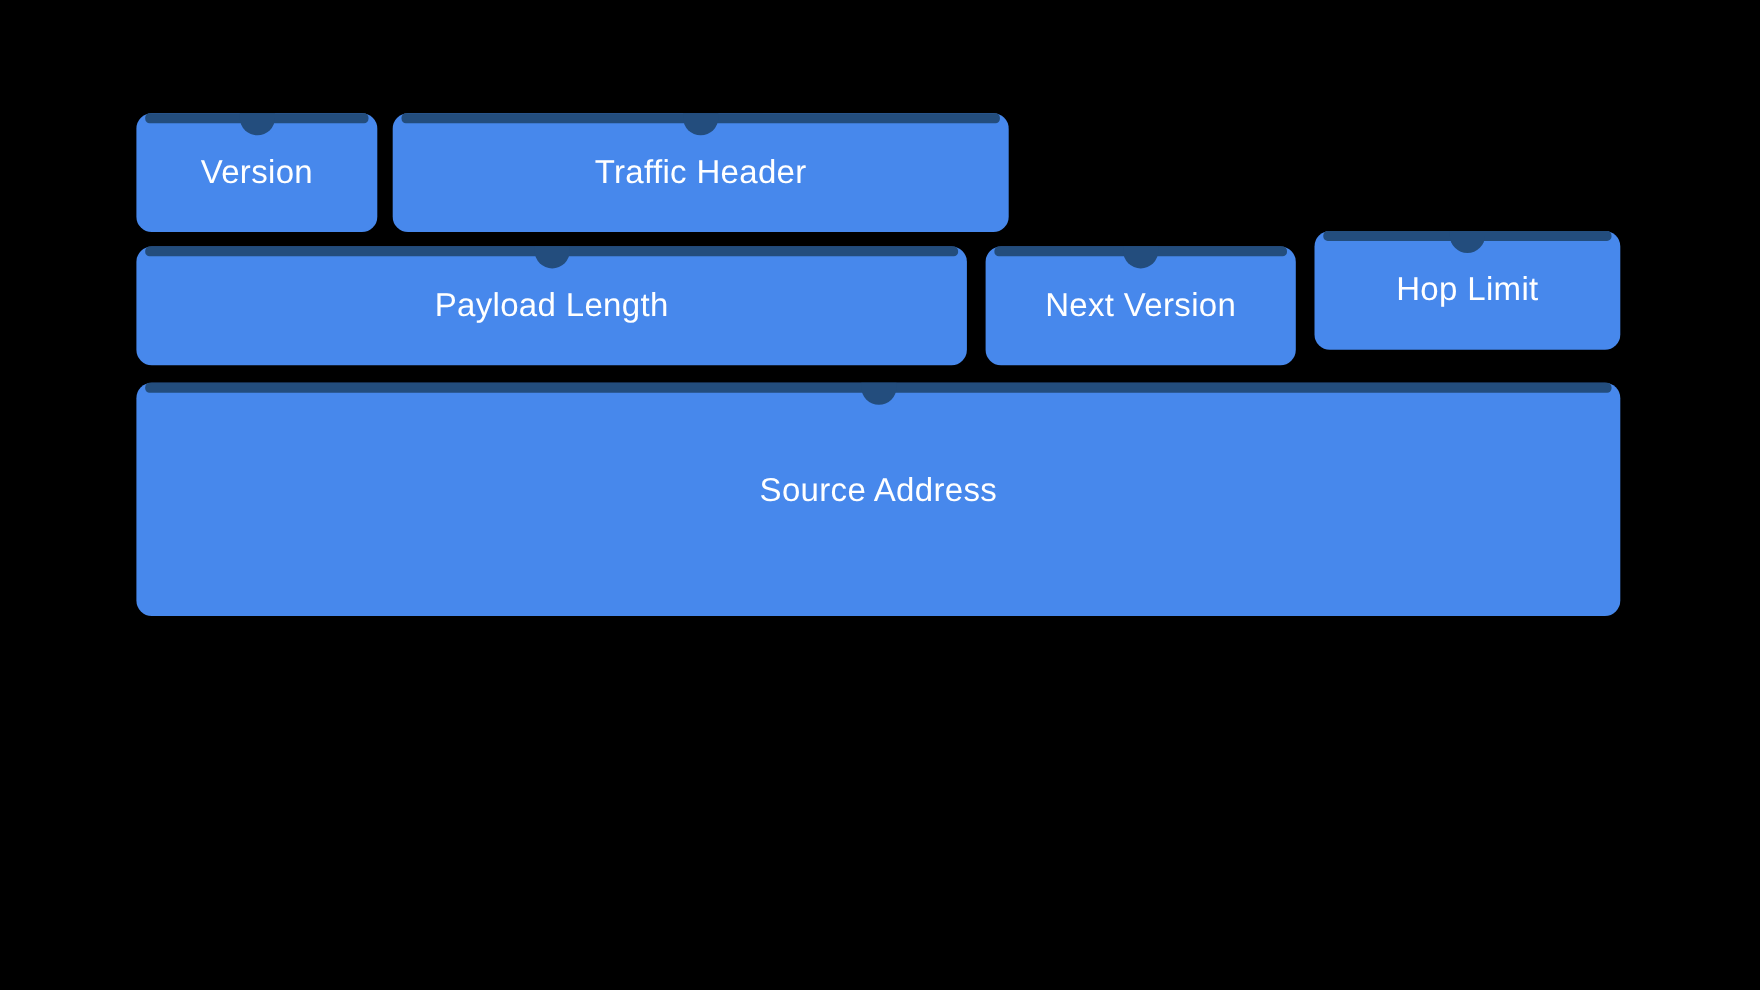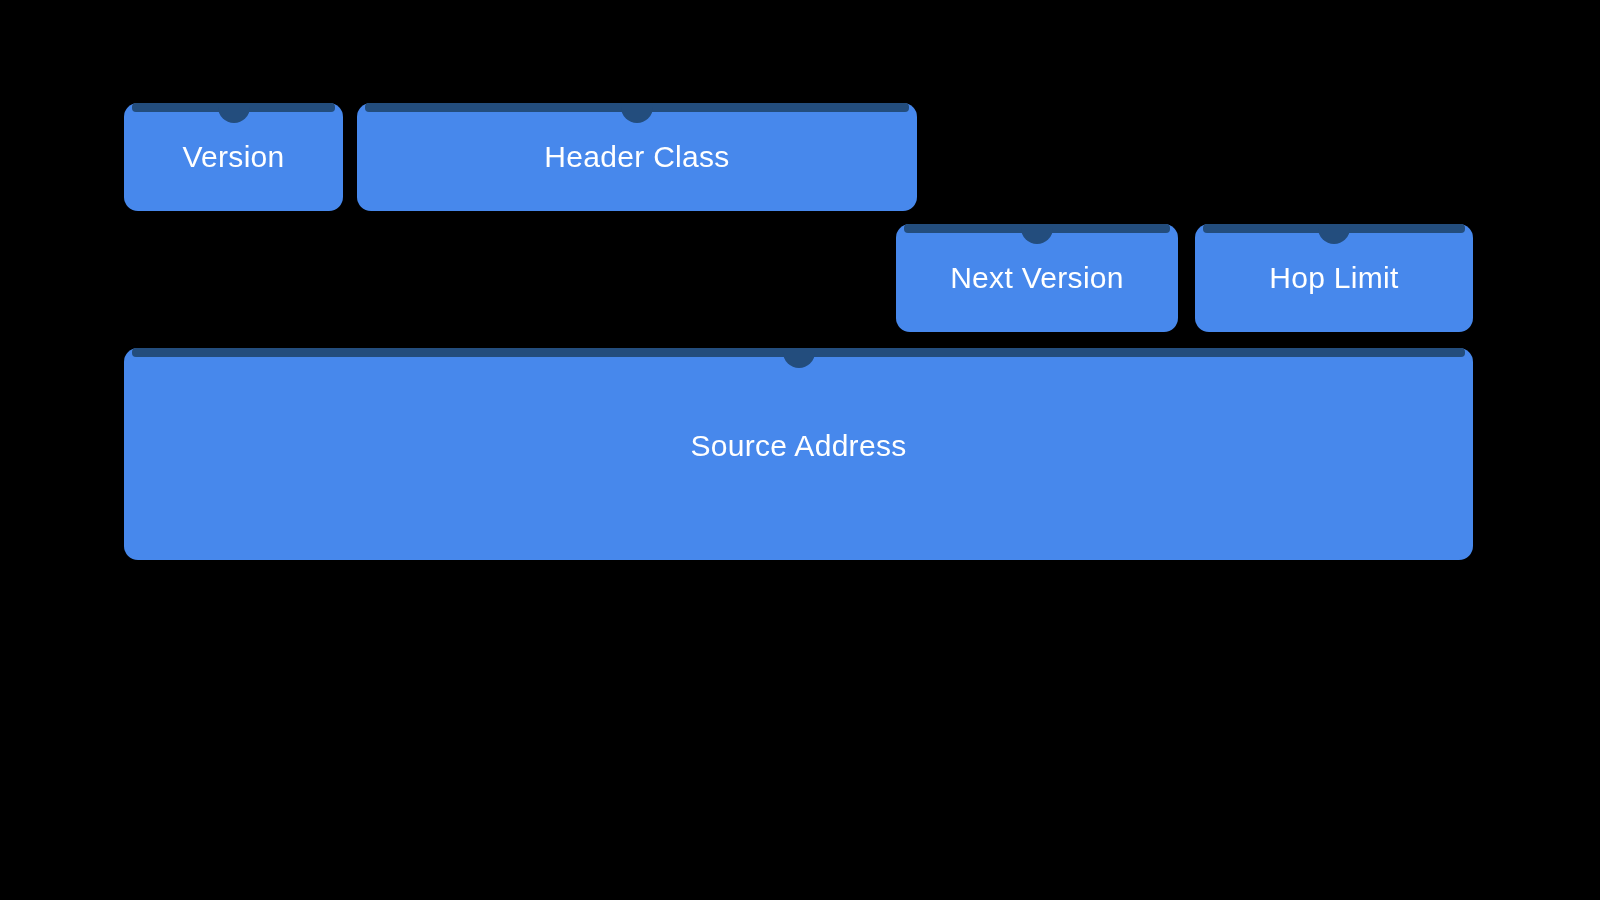--- a/index.html
+++ b/index.html
@@ -51,42 +51,47 @@
     white-space: nowrap;
   }
   .tall .label { margin-bottom: 16px; }
 
   
   .b-version      { left: 124px;  top: 103px; width: 219px;  height: 108px; }
   .b-traffic      { left: 357px;  top: 103px; width: 560px;  height: 108px; }
   .b-flow         { left: 934px;  top: 103px; width: 539px;  height: 108px; }
   .b-payload      { left: 124px;  top: 224px; width: 755px;  height: 108px; }
   .b-nextheader   { left: 896px;  top: 224px; width: 282px;  height: 108px; }
-  .b-hoplimit     { left: 1195px; top: 224px; width: 278px;  height: 108px; justify-content: center; }
+  .b-hoplimit     { left: 1195px; top: 210px; width: 278px;  height: 108px; justify-content: center; }
   .b-source       { left: 124px;  top: 348px; width: 1349px; height: 212px; }
   .b-destination  { left: 124px;  top: 580px; width: 1349px; height: 212px; }
 </style>
 </head>
 <body>
 
 <div class="canvas">
 
   <div class="block b-version">
     <span class="top-edge"></span>
     <span class="notch"></span>
     <span class="label">Version</span>
   </div>
 
   <div class="block b-traffic">
     <span class="top-edge"></span>
     <span class="notch"></span>
-    <span class="label">Header Class</span>
+    <span class="label">Traffic Header</span>
   </div>
 
 
+  <div class="block b-payload">
+    <span class="top-edge"></span>
+    <span class="notch"></span>
+    <span class="label">Payload Length</span>
+  </div>
 
   <div class="block b-nextheader">
     <span class="top-edge"></span>
     <span class="notch"></span>
     <span class="label">Next Version</span>
   </div>
 
   <div class="block b-hoplimit">
     <span class="top-edge"></span>
     <span class="notch"></span>

